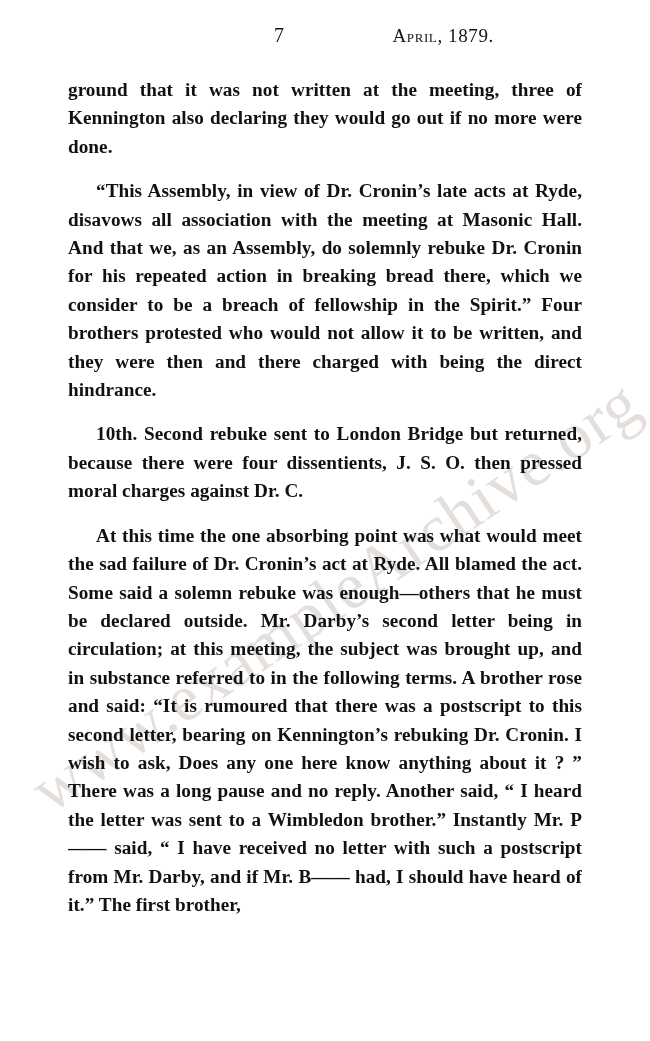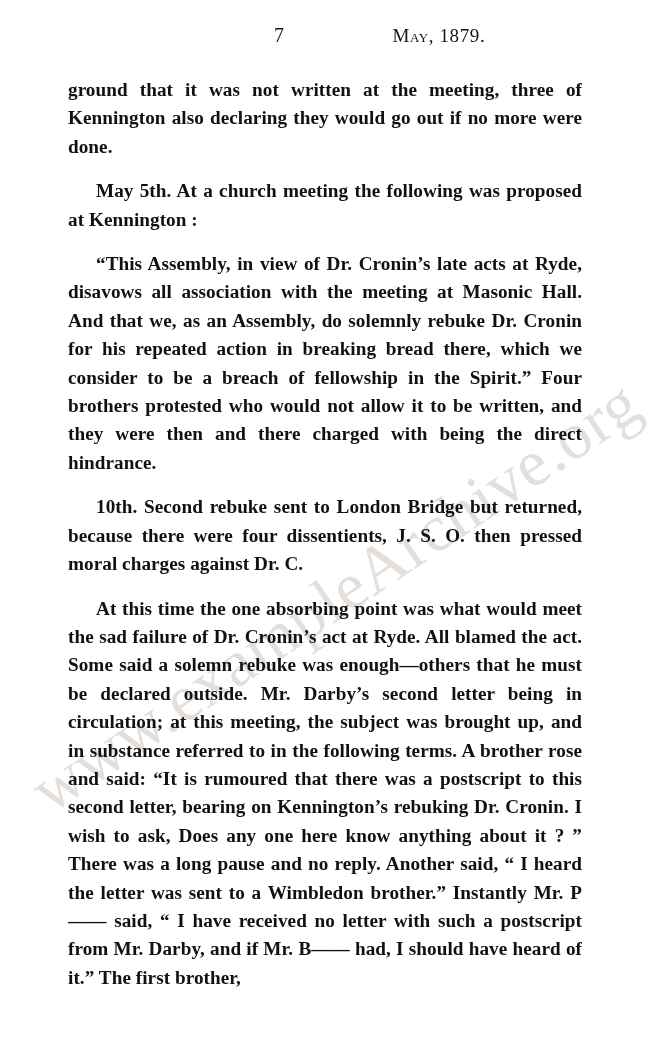--- a/index.html
+++ b/index.html
@@ -94,24 +94,23 @@
 <div class="paper-tint"></div>
 
 <div class="watermark">
   <span>www.exampleArchive.org</span>
 </div>
 
 <div class="page">
 
   <div class="header">
     <div class="page-number">7</div>
-    <div class="header-date">May, 1879.</div>
+    <div class="header-date">April, 1879.</div>
   </div>
 
   <div class="body-text">
     <p class="noindent">ground that it was not written at the meeting, three of Kennington also declaring they would go out if no more were done.</p>
-    <p>May 5th.   At a church meeting the following was proposed at Kennington :</p>
     <p>“This Assembly, in view of Dr. Cronin’s late acts at Ryde, disavows all association with the meeting at Masonic Hall.   And that we, as an Assembly, do solemnly rebuke Dr. Cronin for his repeated action in breaking bread there, which we consider to be a breach of fellowship in the Spirit.” Four brothers protested who would not allow it to be written, and they were then and there charged with being the direct hindrance.</p>
     <p>10th.   Second rebuke sent to London Bridge but returned, because there were four dissentients, J. S. O. then pressed moral charges against Dr. C.</p>
     <p>At this time the one absorbing point was what would meet the sad failure of Dr. Cronin’s act at Ryde.   All blamed the act.   Some said a solemn rebuke was enough—others that he must be declared outside.   Mr. Darby’s second letter being in circulation; at this meeting, the subject was brought up, and in substance referred to in the following terms.   A brother rose and said: “It is rumoured that there was a postscript to this second letter, bearing on Kennington’s rebuking Dr. Cronin.  I wish to ask, Does any one here know anything about it ? ”   There was a long pause and no reply.   Another said, “ I heard the letter was sent to a Wimbledon brother.”   Instantly Mr. P—— said, “ I have received no letter with such a postscript from Mr. Darby, and if Mr. B—— had, I should have heard of it.”   The first brother,</p>
   </div>
 
 </div>
 
 </body></html>

